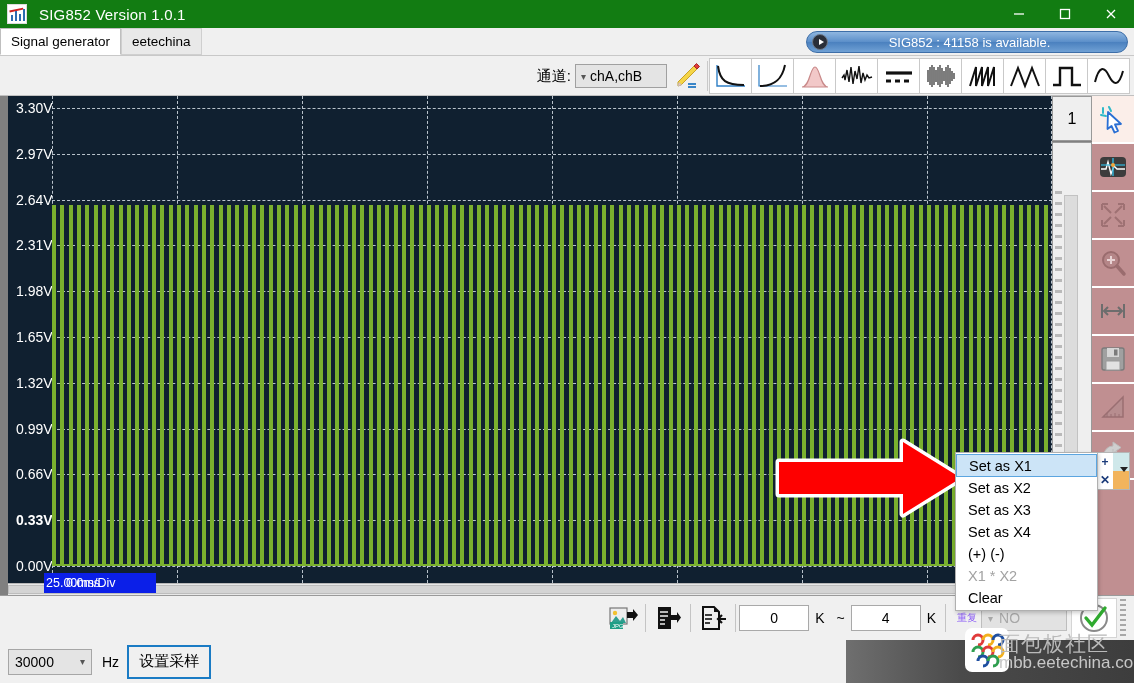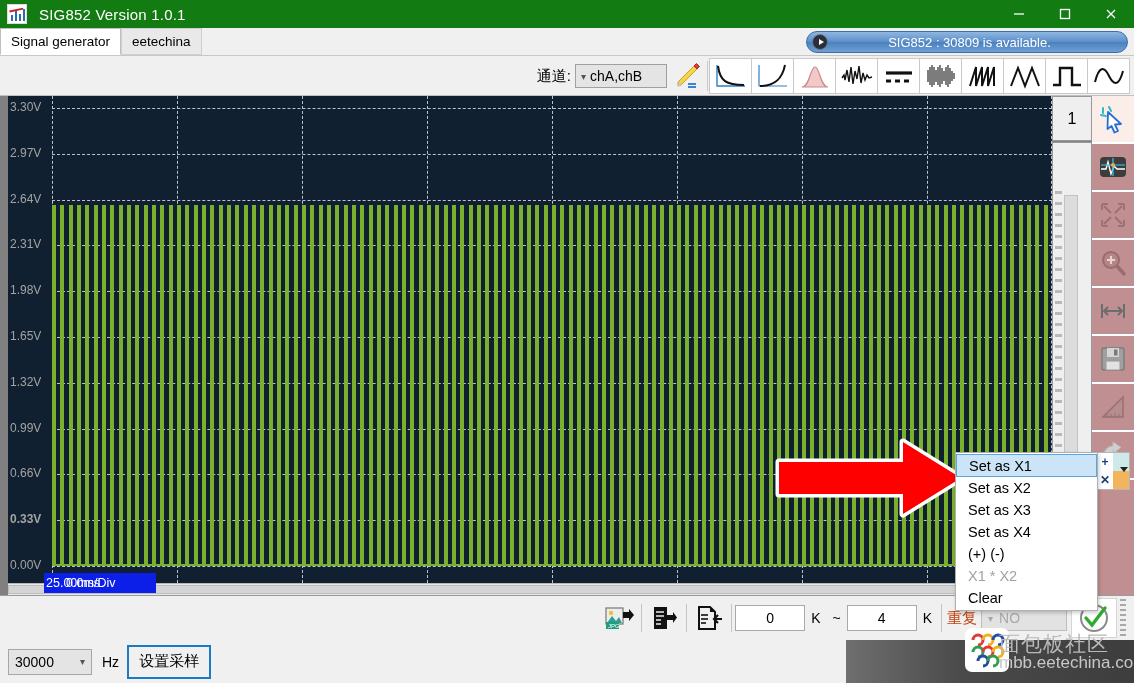--- a/index.html
+++ b/index.html
@@ -90,21 +90,21 @@
 
   
   .plotwrap {
     position: absolute; left: 0; top: 96px; width: 1134px; height: 499px; background: #808080;
   }
   .axis-col {
     position: absolute; left: 8px; top: 0; width: 44px; height: 487px;
     background: #102030;
   }
   .ylab {
-    position: absolute; left: 2px; color: #a3a3a3; font-size: 12px; white-space: nowrap;
+    position: absolute; left: 8px; color: #ffffff; font-size: 14px; white-space: nowrap;
   }
   .plot {
     position: absolute; left: 52px; top: 0; width: 1000px; height: 487px;
     background: #102030; overflow: hidden;
   }
   .gridline-h {
     position: absolute; left: 0; width: 100%; height: 0;
     border-top: 1px dashed #b9c3cc;
   }
   .gridline-v {
@@ -186,21 +186,21 @@
   }
   .icon-btn {
     width: 38px; height: 36px; display: flex; align-items: center; justify-content: center;
   }
   .bsep { width: 1px; height: 28px; background: #c4c4c4; margin: 0 3px; }
   .numfield {
     width: 70px; height: 26px; background: #ffffff; border: 1px solid #a9a9a9;
     display: flex; align-items: center; justify-content: center; font-size: 14px; color: #000;
   }
   .unit { font-size: 14px; color: #000; margin: 0 6px; }
-  .rep-label { font-size: 15px; color: #c2410c; margin-left: 2px; margin-right: 4px; }
+  .rep-label { font-size: 10px; color: #8b5cf6; margin-left: 8px; margin-right: 4px; }
   .rep-select {
     width: 86px; height: 26px; background: #e2e2e2; border: 1px solid #bdbdbd;
     display: flex; align-items: center; color: #a8a8a8; font-size: 14px;
   }
   .rep-select .caret { margin: 0 6px 0 6px; font-size: 10px; }
   .ok-btn {
     width: 46px; height: 40px; background: #ffffff; border: 1px solid #d5d5d5;
     display: flex; align-items: center; justify-content: center; margin-left: 4px;
   }
   .gripper {
@@ -303,21 +303,21 @@
     </div>
     <div class="tab inactive">
       <span>eetechina</span>
     </div>
   </div>
 
   <div class="notify">
     <div class="play">
         <i></i>
       </div>
-    <div class="ntext">SIG852 : 30809 is available.</div>
+    <div class="ntext">SIG852 : 41158 is available.</div>
   </div>
 
   <div class="functbar">
     <div class="ch-label">通道:</div>
     <div class="ch-select">
       <span class="caret">▾</span>
       <span>chA,chB</span>
     </div>
 
     <div class="pencil-btn">

